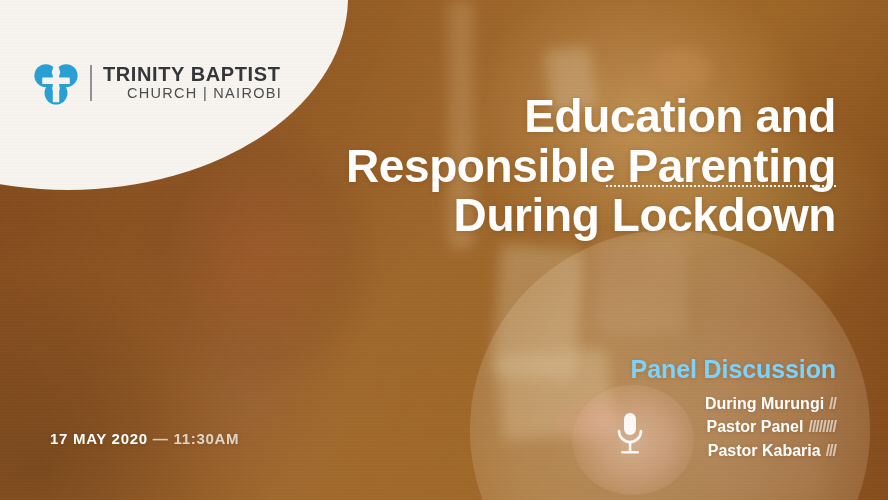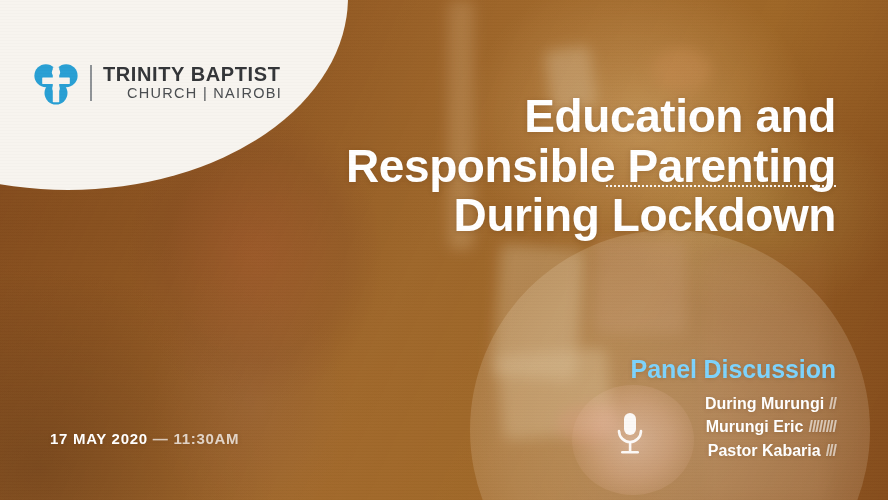--- a/index.html
+++ b/index.html
@@ -275,21 +275,21 @@
     <path d="M6 21 a11 11 0 0 0 22 0" fill="none" stroke="#ffffff" stroke-width="2.6" stroke-linecap="round" opacity="0.93"></path>
     <rect x="15.8" y="32" width="2.6" height="9" fill="#ffffff" opacity="0.93"></rect>
     <rect x="8" y="41" width="18" height="2.6" rx="1.3" fill="#ffffff" opacity="0.93"></rect>
   </svg>
 
   <div class="panel-names">
     <div class="row">
       <span>During Murungi</span><span class="slashes">//</span>
     </div>
     <div class="row">
-      <span>Murungi Eric</span><span class="slashes">////////</span>
+      <span>Pastor Panel</span><span class="slashes">////////</span>
     </div>
     <div class="row">
       <span>Pastor Kabaria</span><span class="slashes">///</span>
     </div>
   </div>
 
   <div class="datetime">
     <span>17 MAY 2020</span><span class="sep">—</span><span class="time">11:30AM</span>
   </div>
 

